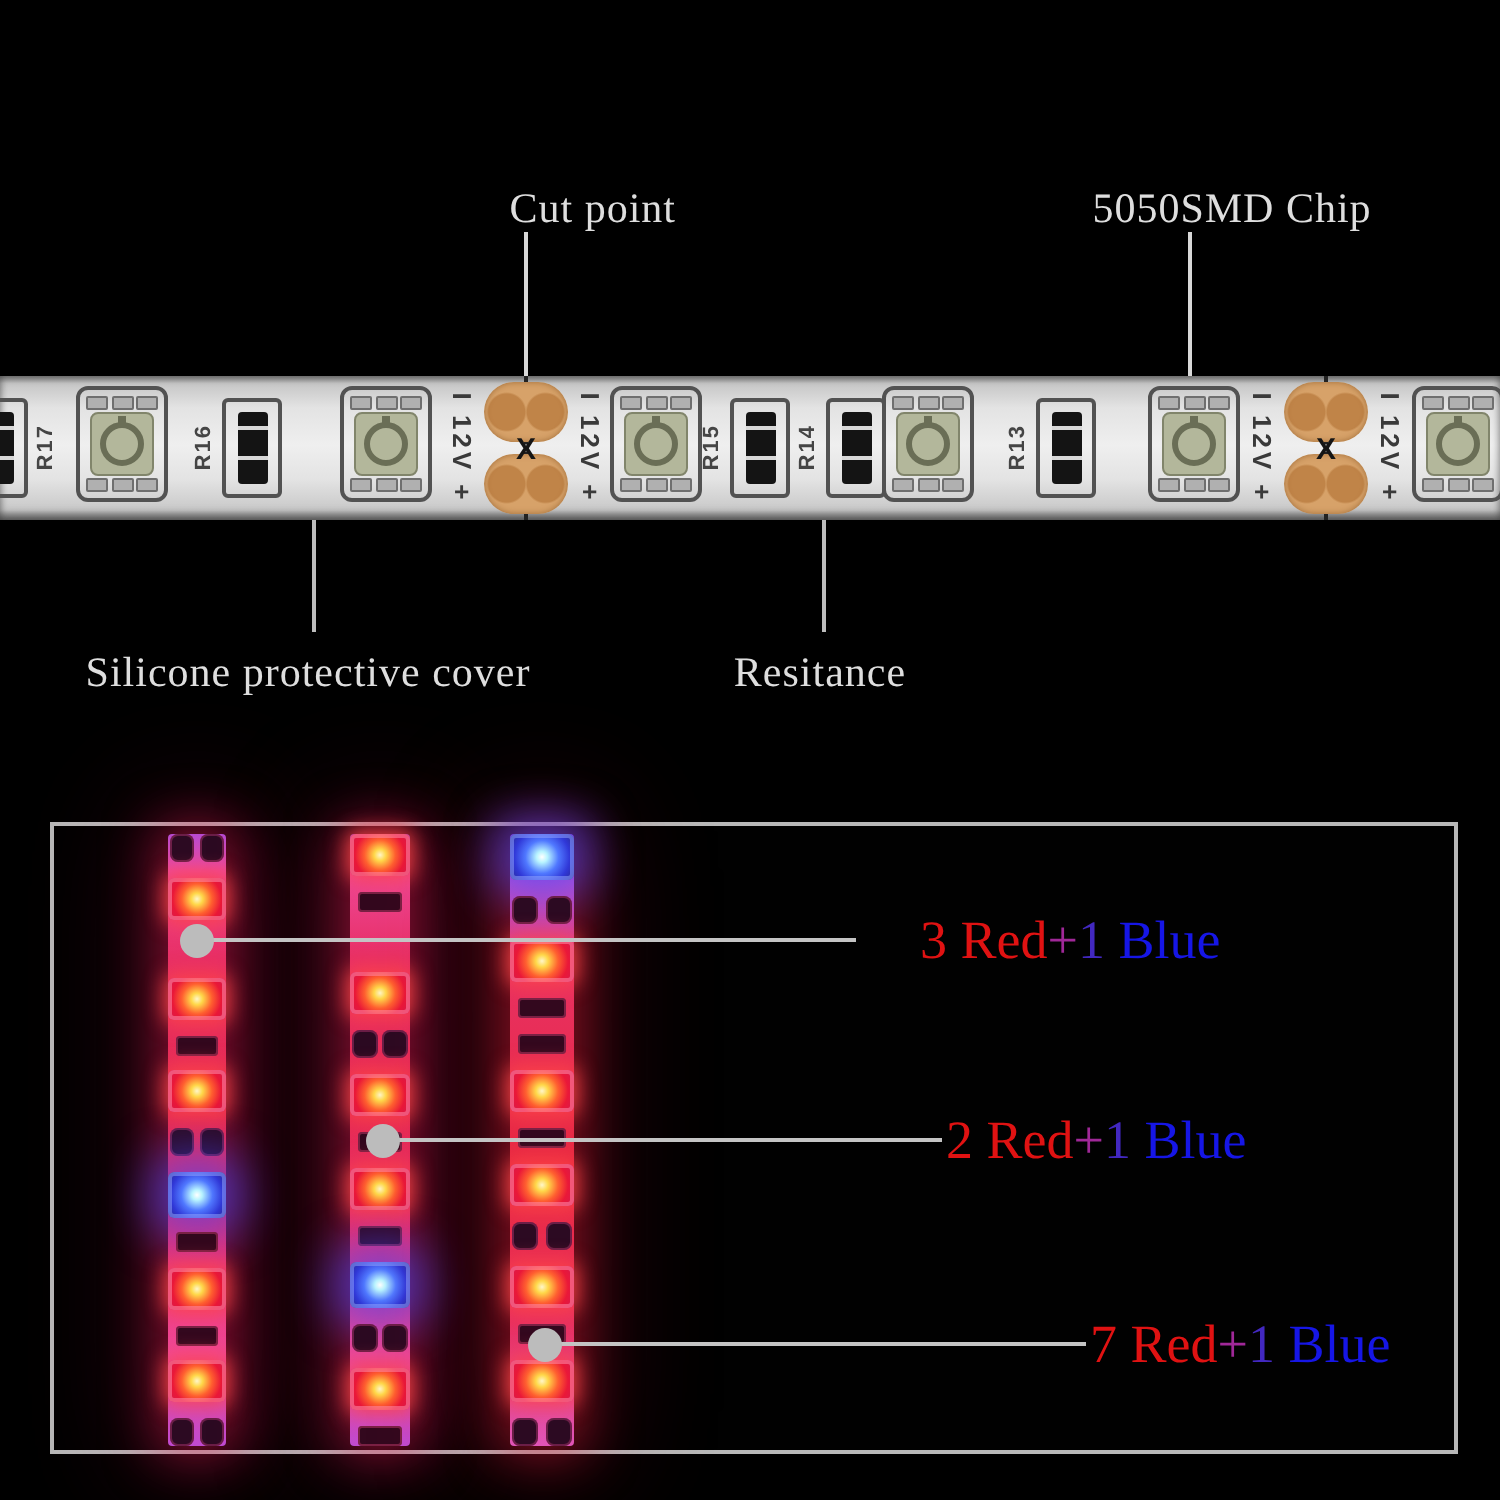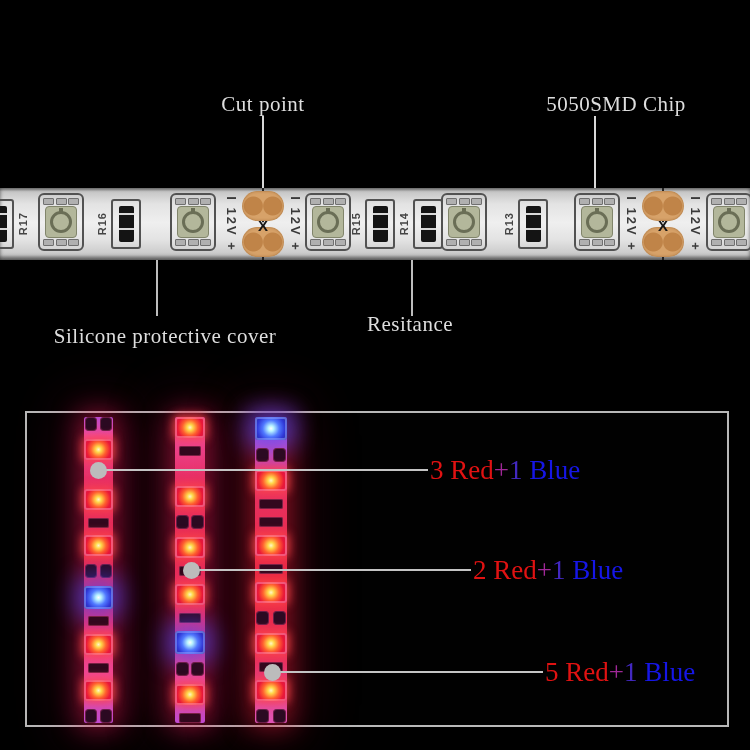--- a/index.html
+++ b/index.html
@@ -60,24 +60,24 @@
   
   .cline{position:absolute;height:2px;background:#c4c4c4;}
   .cdot{position:absolute;width:17px;height:17px;border-radius:50%;background:#bcbcbc;}
   .clabel{position:absolute;font-size:27px;line-height:32px;white-space:nowrap;font-family:"Liberation Serif",serif;}
 </style>
 </head>
 <body>
 
 <div id="stage">
 
-  <div class="toplabel" style="left:188px;top:92px;width:150px;">Cut point</div>
+  <div class="toplabel" style="left:188px;top:92px;width:150px;text-align:right;">Cut point</div>
   <div class="toplabel" style="left:541px;top:92px;width:150px;">5050SMD Chip</div>
-  <div class="toplabel" style="left:40px;top:324px;width:250px;">Silicone protective cover</div>
-  <div class="toplabel" style="left:345px;top:312px;width:130px;font-family:Liberation Serif, serif;">Resitance</div>
+  <div class="toplabel" style="left:29px;top:324px;width:250px;">Silicone protective cover</div>
+  <div class="toplabel" style="left:345px;top:324px;width:130px;font-family:Liberation Serif, serif;">Resitance</div>
 
   <div class="aline" style="left:262px;top:116px;height:80px;"></div>
   <div class="aline" style="left:594px;top:116px;height:100px;"></div>
   <div class="aline dim" style="left:156px;top:254px;height:62px;"></div>
   <div class="aline dim" style="left:411px;top:228px;height:88px;"></div>
 
   <div class="adot" style="left:253px;top:195px;width:16px;height:16px;"></div>
   <div class="adot" style="left:588px;top:215px;width:14px;height:14px;"></div>
   <div class="adot" style="left:152px;top:244px;width:10px;height:10px;"></div>
   <div class="adot" style="left:407px;top:217px;width:11px;height:11px;"></div>
@@ -276,20 +276,20 @@
         <div class="cell-R"></div>
         <div class="cell-pads">
           <div class="pp"></div>
           <div class="pp"></div>
         </div>
       </div>
     </div>
 
 <div class="cline" style="left: 98px; top: 469px; width: 330px;"></div>
     <div class="cdot" style="left: 90px; top: 462px;"></div>
-    <div class="clabel" style="left: 430px; top: 454px;"><span style="color: rgb(224, 18, 18);">3 Red</span><span style="color: rgb(160, 40, 152);">+</span><span style="color: rgb(66, 40, 192);">1 </span><span style="color: rgb(22, 22, 230);">Blue</span></div>
+    <div class="clabel" style="left: 430px; top: 454px;"><span style="color: rgb(224, 18, 18); margin-left: 30px;">3 Red</span><span style="color: rgb(160, 40, 152);">+</span><span style="color: rgb(66, 40, 192);">1 </span><span style="color: rgb(22, 22, 230);">Blue</span></div>
     <div class="cline" style="left: 191px; top: 569px; width: 280px;"></div>
     <div class="cdot" style="left: 183px; top: 562px;"></div>
     <div class="clabel" style="left: 473px; top: 554px;"><span style="color: rgb(224, 18, 18);">2 Red</span><span style="color: rgb(160, 40, 152);">+</span><span style="color: rgb(66, 40, 192);">1 </span><span style="color: rgb(22, 22, 230);">Blue</span></div>
     <div class="cline" style="left: 272px; top: 671px; width: 271px;"></div>
     <div class="cdot" style="left: 264px; top: 664px;"></div>
-    <div class="clabel" style="left: 545px; top: 656px;"><span style="color: rgb(224, 18, 18);">5 Red</span><span style="color: rgb(160, 40, 152);">+</span><span style="color: rgb(66, 40, 192);">1 </span><span style="color: rgb(22, 22, 230);">Blue</span></div>
+    <div class="clabel" style="left: 545px; top: 656px;"><span style="color: rgb(224, 18, 18);">7 Red</span><span style="color: rgb(160, 40, 152);">+</span><span style="color: rgb(66, 40, 192);">1 </span><span style="color: rgb(22, 22, 230);">Blue</span></div>
   </div>
 
 </body></html>

